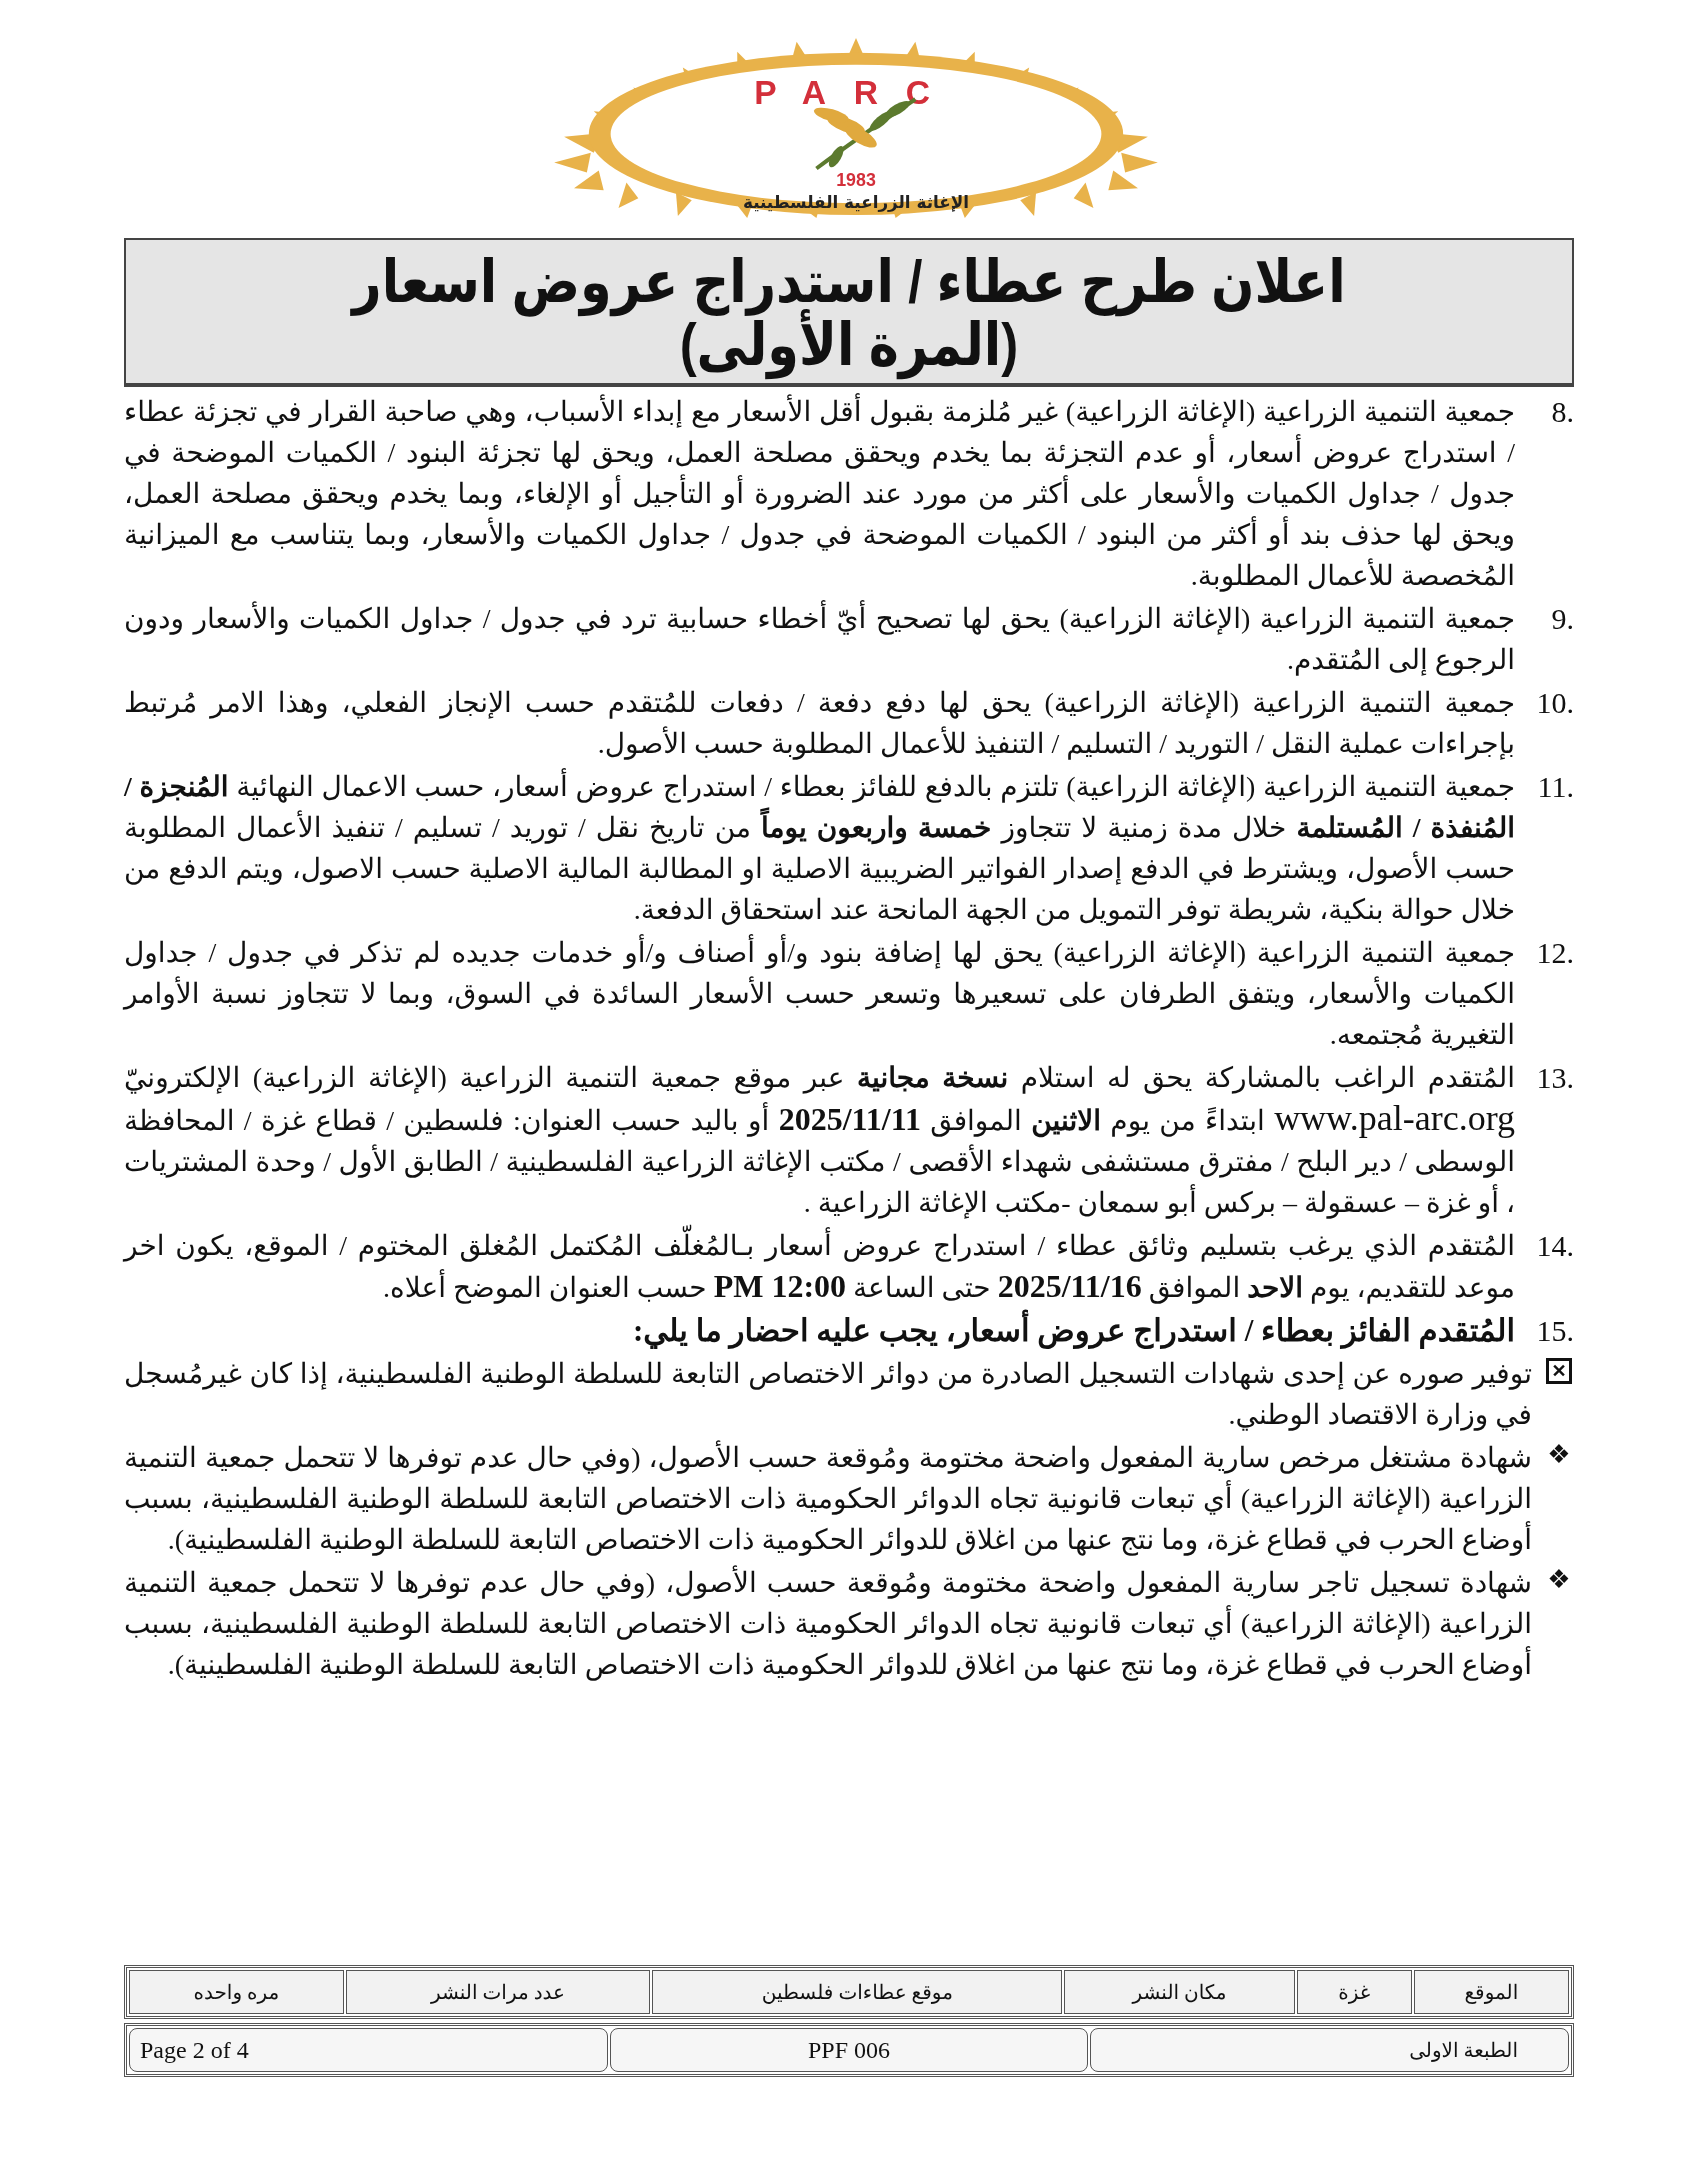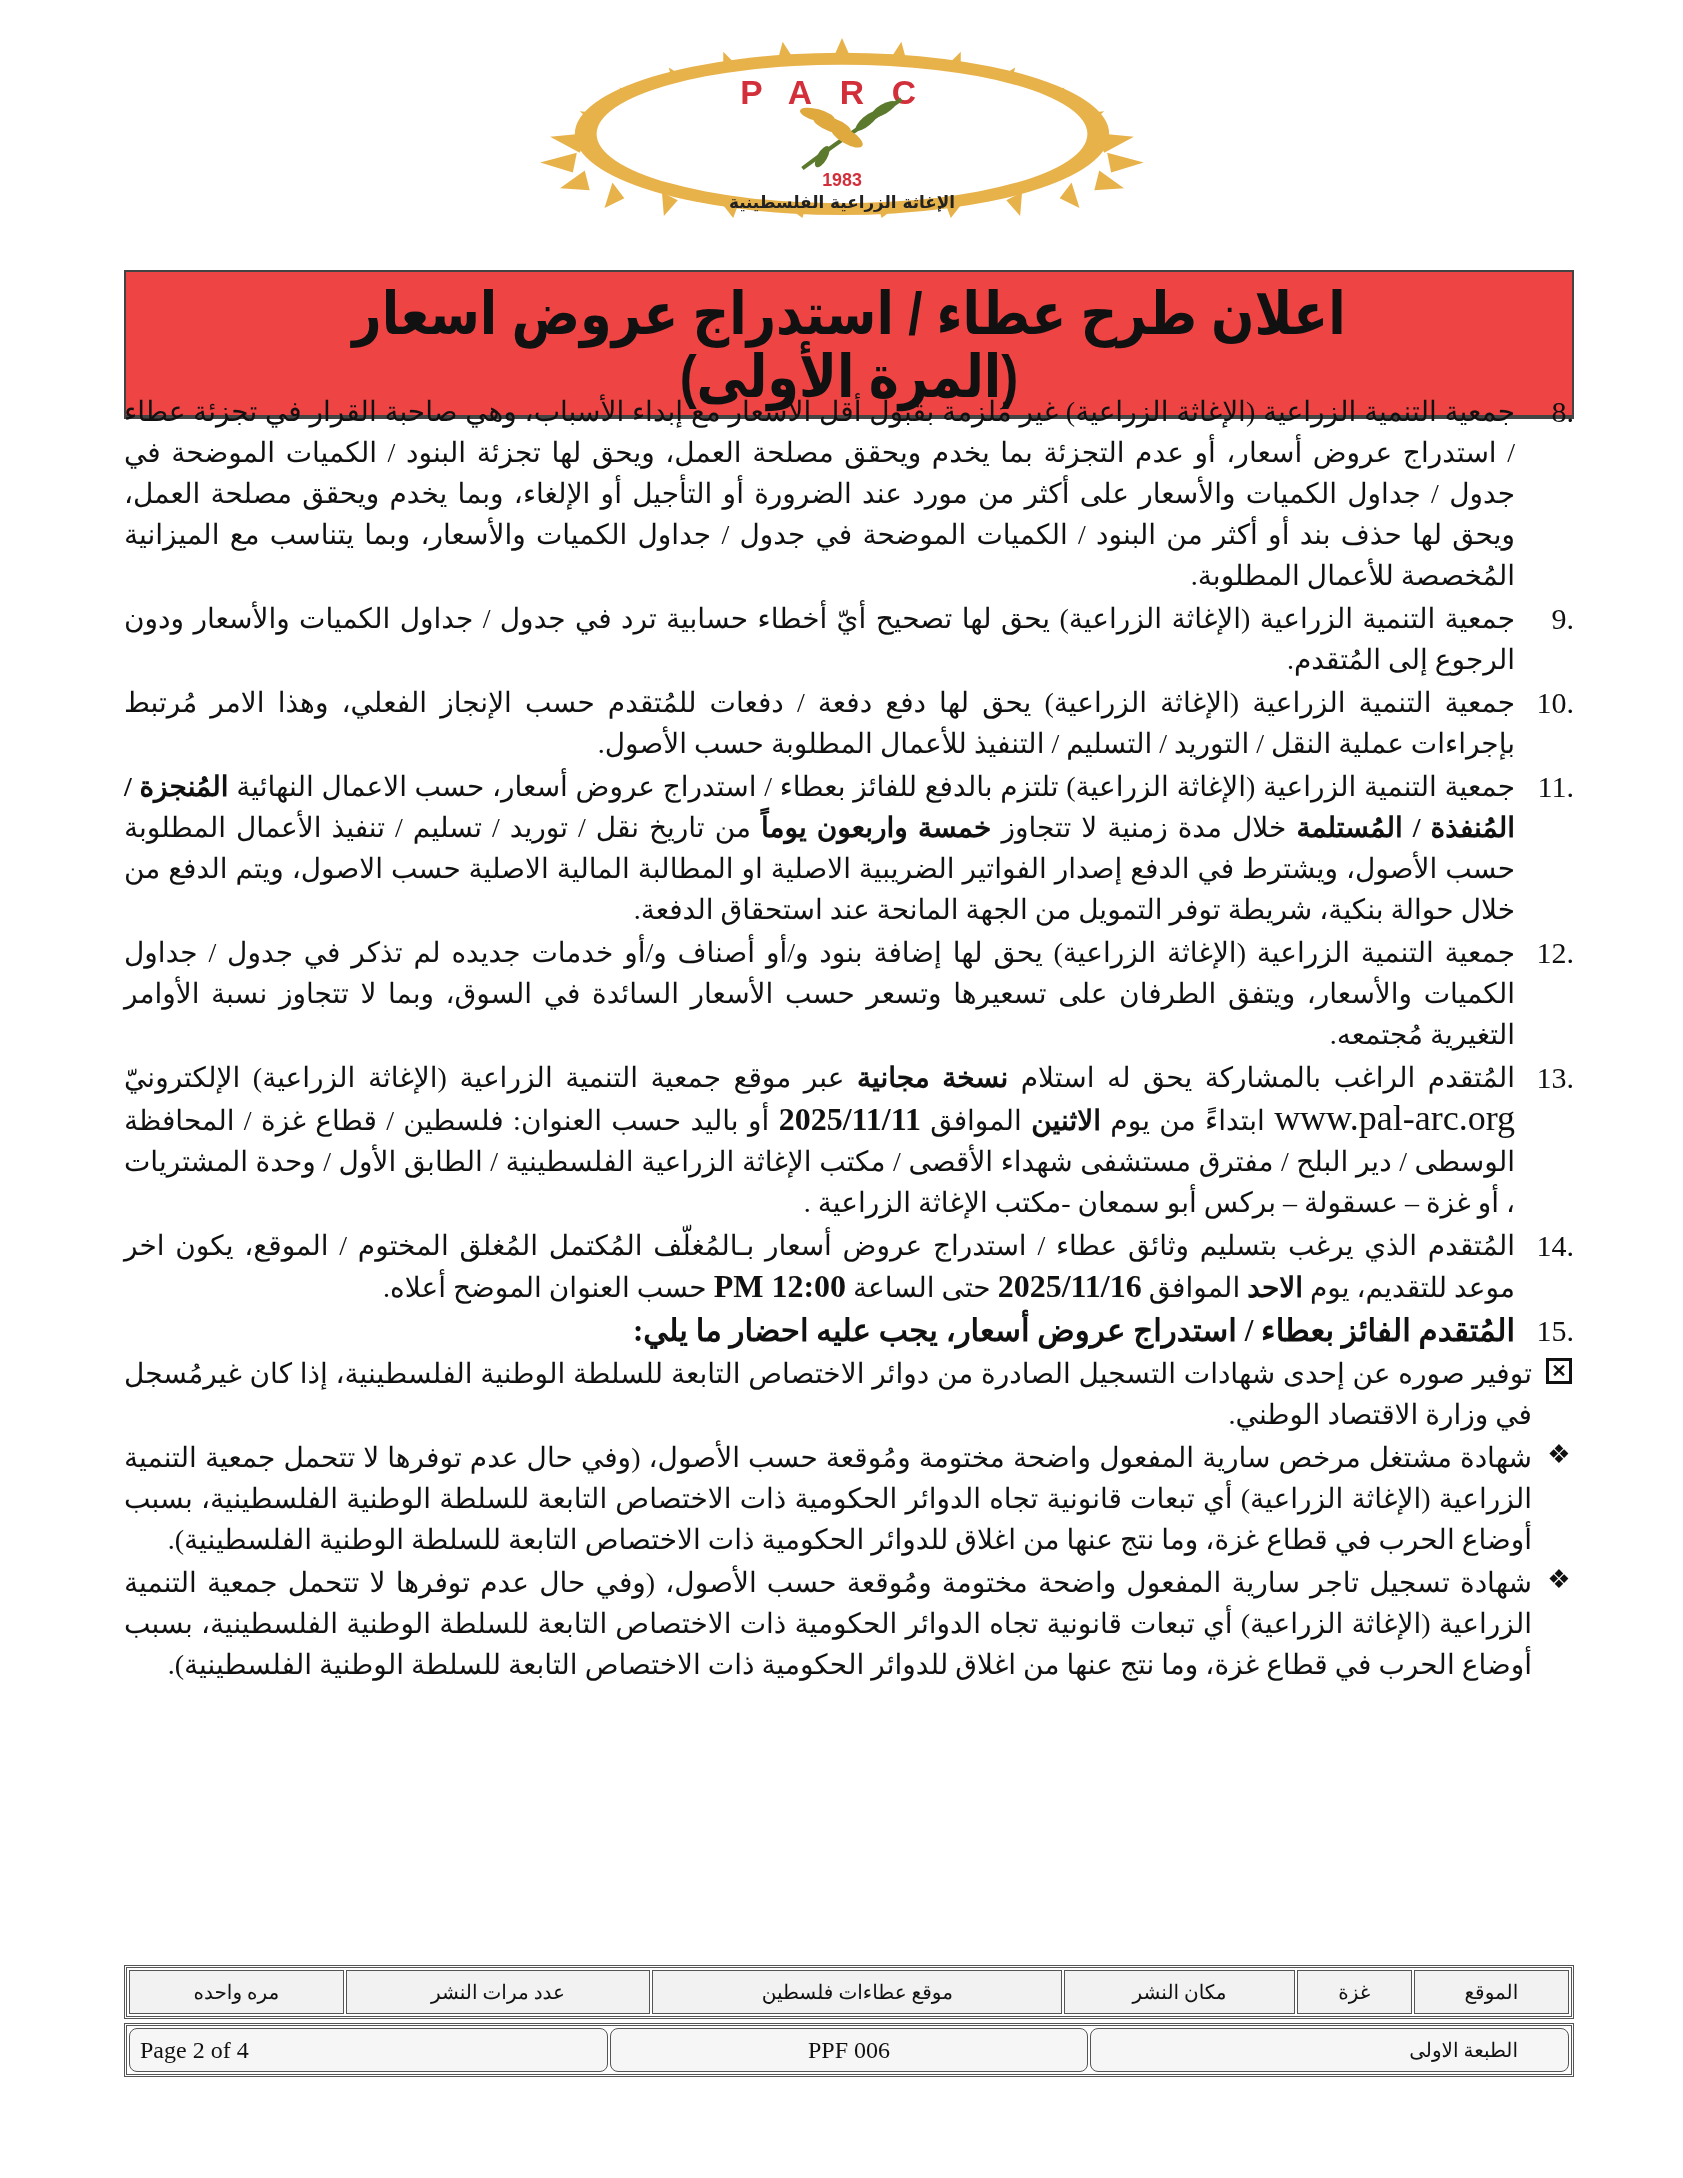--- a/index.html
+++ b/index.html
@@ -5,35 +5,34 @@
     * { box-sizing: border-box; margin: 0; padding: 0; }
     html, body { width: 1683px; height: 2178px; background: #ffffff; }
     body {
       position: relative;
       font-family: "Liberation Sans", "DejaVu Sans", sans-serif;
       color: #111111;
       overflow: hidden;
     }
     .logo-wrap {
       position: absolute;
-      left: 525px; top: 30px;
+      left: 539px; top: 30px;
       width: 634px; height: 188px;
     }
     .logo-wrap svg { width: 100%; height: 100%; }
 
     .title-box {
       position: absolute;
       left: 124px; top: 238px;
       width: 1450px; height: 149px;
       border: 2px solid #444;
       border-bottom: 4px solid #444;
-      background: #ef4444;
+      background: #e5e5e5;
       text-align: center;
       direction: rtl;
-      margin-top: 32px;
     }
     .title-line1 {
       display: block;
       font-weight: 900;
       font-size: 51px;
       line-height: 63px;
       margin-top: 10px;
       letter-spacing: -1px;
       transform: scaleY(1.15);
     }

